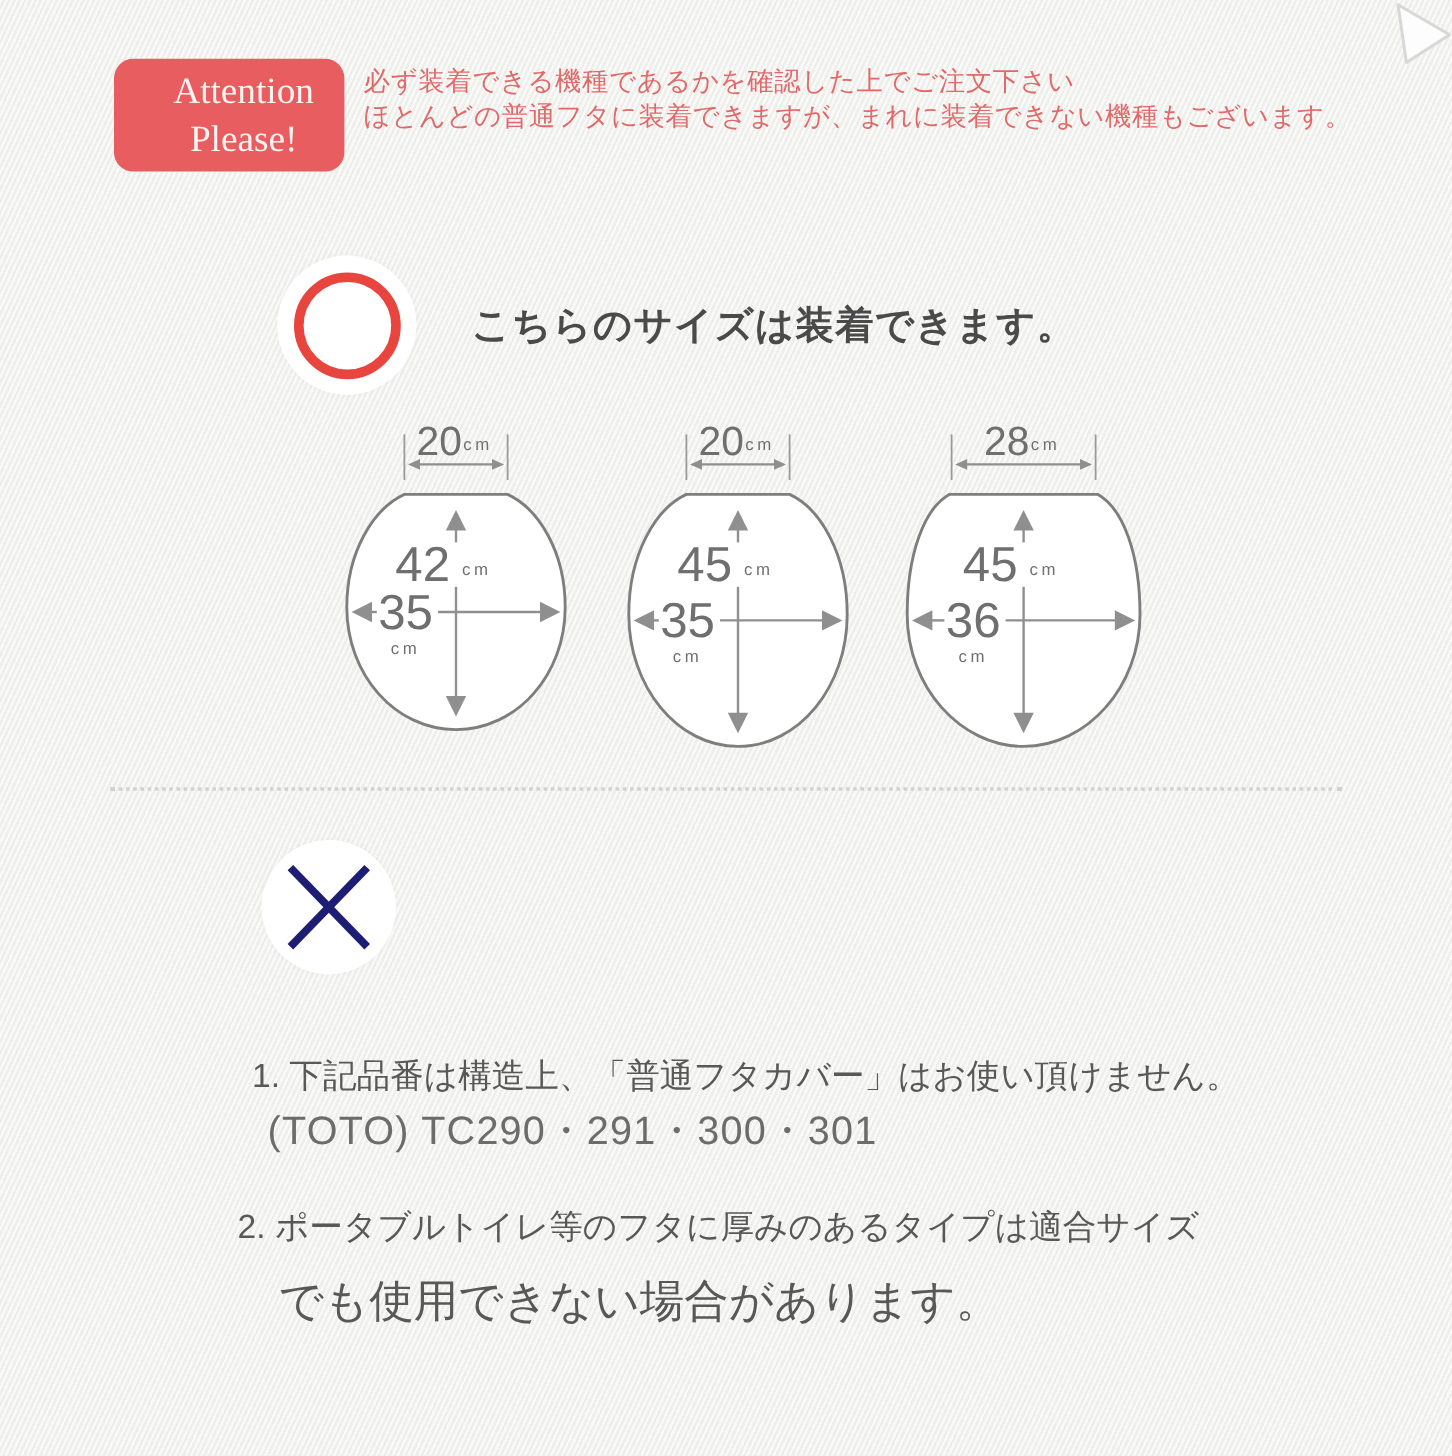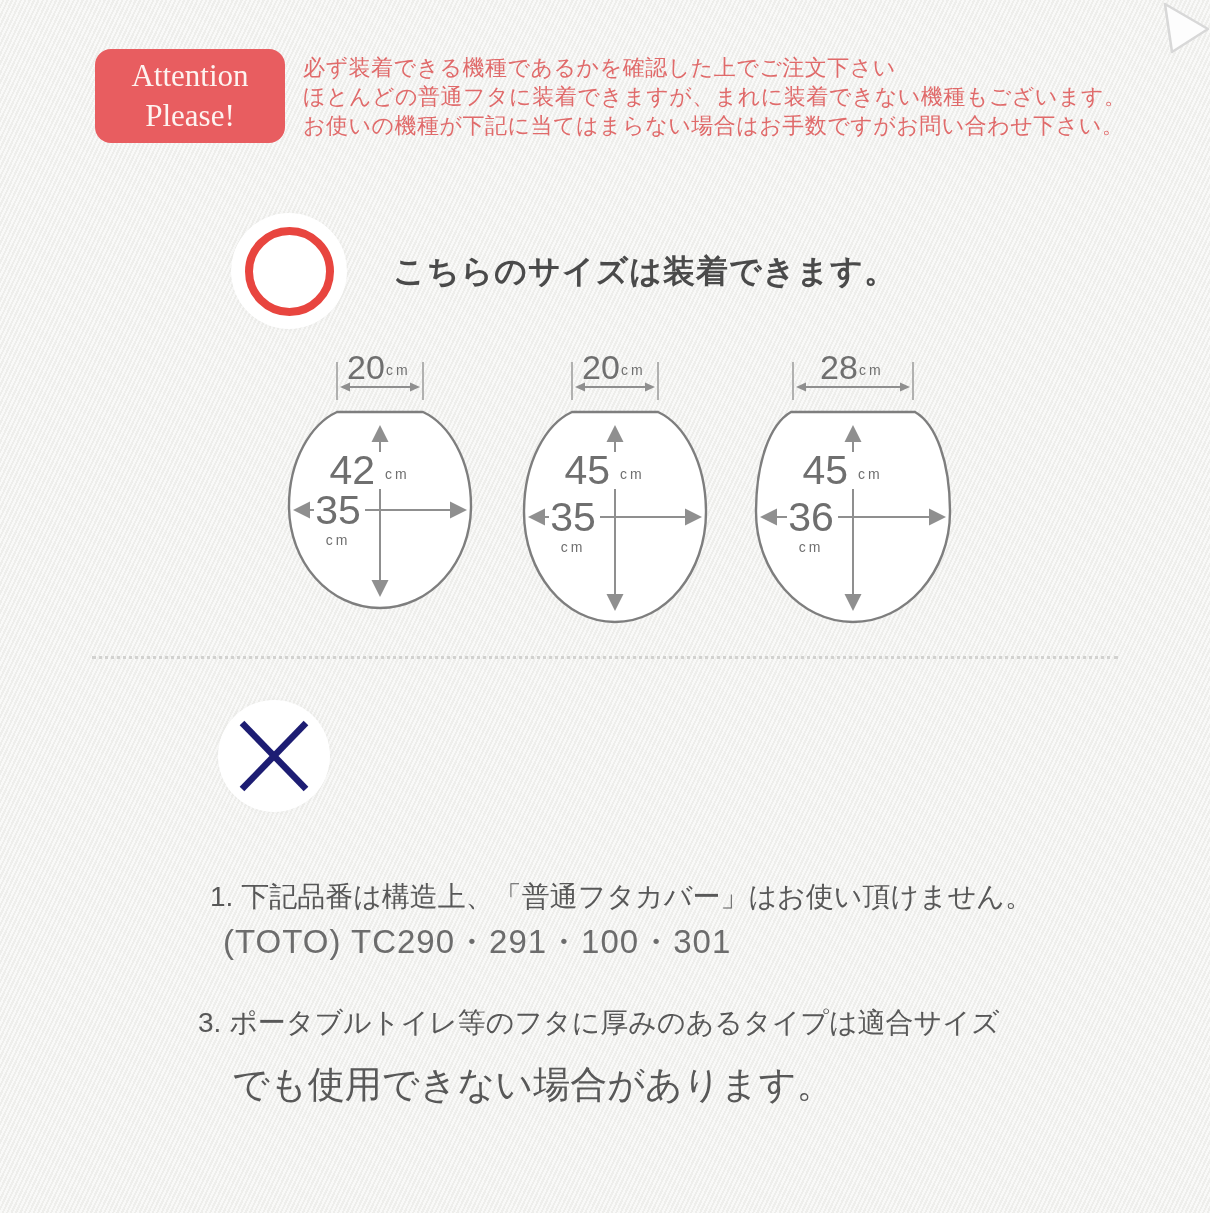--- a/index.html
+++ b/index.html
@@ -18,24 +18,25 @@
         rgba(255,255,255,0.5) 0px, rgba(255,255,255,0.5) 2px,
         rgba(215,215,210,0.18) 2px, rgba(215,215,210,0.18) 4px);
   }
   .abs{position:absolute;}
 
   
   .corner-tri{left:1130px;top:0;}
 
   
   .badge{
-    left:95px;top:49px;width:190px;height:94px;
+    left:95px;top:49px;width:168px;height:94px;
     background:#e85d60;border-radius:16px;
     display:flex;flex-direction:column;align-items:center;justify-content:center;
     text-align:center;
+    padding-left:24px;
   }
   .badge span{
     font-family:"Liberation Serif","DejaVu Serif",serif;
     color:#fdf3f0;font-size:31px;line-height:40px;display:block;
   }
 
   .attn-text{left:303px;top:53px;width:830px;}
   .attn-text p{
     margin:0;color:#e06a6a;font-size:22px;line-height:29px;
     letter-spacing:0.5px;white-space:nowrap;
@@ -105,21 +106,20 @@
   </svg>
 
   <div class="abs badge">
     <span>Attention</span>
     <span>Please!</span>
   </div>
 
   <div class="abs attn-text">
     <p>必ず装着できる機種であるかを確認した上でご注文下さい</p>
     <p>ほとんどの普通フタに装着できますが、まれに装着できない機種もございます。</p>
-    <p>お使いの機種が下記に当てはまらない場合はお手数ですがお問い合わせ下さい。</p>
   </div>
 
   <div class="abs ok-circle">
     <div class="ok-ring"></div>
   </div>
   <h1 class="abs h-fit">こちらのサイズは装着できます。</h1>
 
   <svg class="abs diagram" style="left:280px;top:346px" width="200" height="292" viewBox="0 0 200 292">
     <path class="lid" d="M57,66 L143,66 C169,78 191,114 191,160 C191,216 151,262 100,262 C49,262 9,216 9,160 C9,114 31,78 57,66 Z"></path>
     <line class="tick" x1="57" y1="16" x2="57" y2="54"></line>
@@ -198,18 +198,18 @@
   <div class="abs divider"></div>
 
   <div class="abs x-circle">
     <svg width="74" height="76" viewBox="0 0 74 76">
       <line x1="5" y1="5" x2="69" y2="71" stroke="#1d1d73" stroke-width="6.5"></line>
       <line x1="69" y1="5" x2="5" y2="71" stroke="#1d1d73" stroke-width="6.5"></line>
     </svg>
   </div>
 
   <p class="abs note note1">1. 下記品番は構造上、「普通フタカバー」はお使い頂けません。</p>
-  <p class="abs note note1-models">(TOTO) TC290・291・100・301</p>
-  <p class="abs note note2a">3. ポータブルトイレ等のフタに厚みのあるタイプは適合サイズ</p>
+  <p class="abs note note1-models">(TOTO) TC290・291・300・301</p>
+  <p class="abs note note2a">2. ポータブルトイレ等のフタに厚みのあるタイプは適合サイズ</p>
   <p class="abs note note2b">でも使用できない場合があります。</p>
 
 
 </div>
 
 </body></html>

